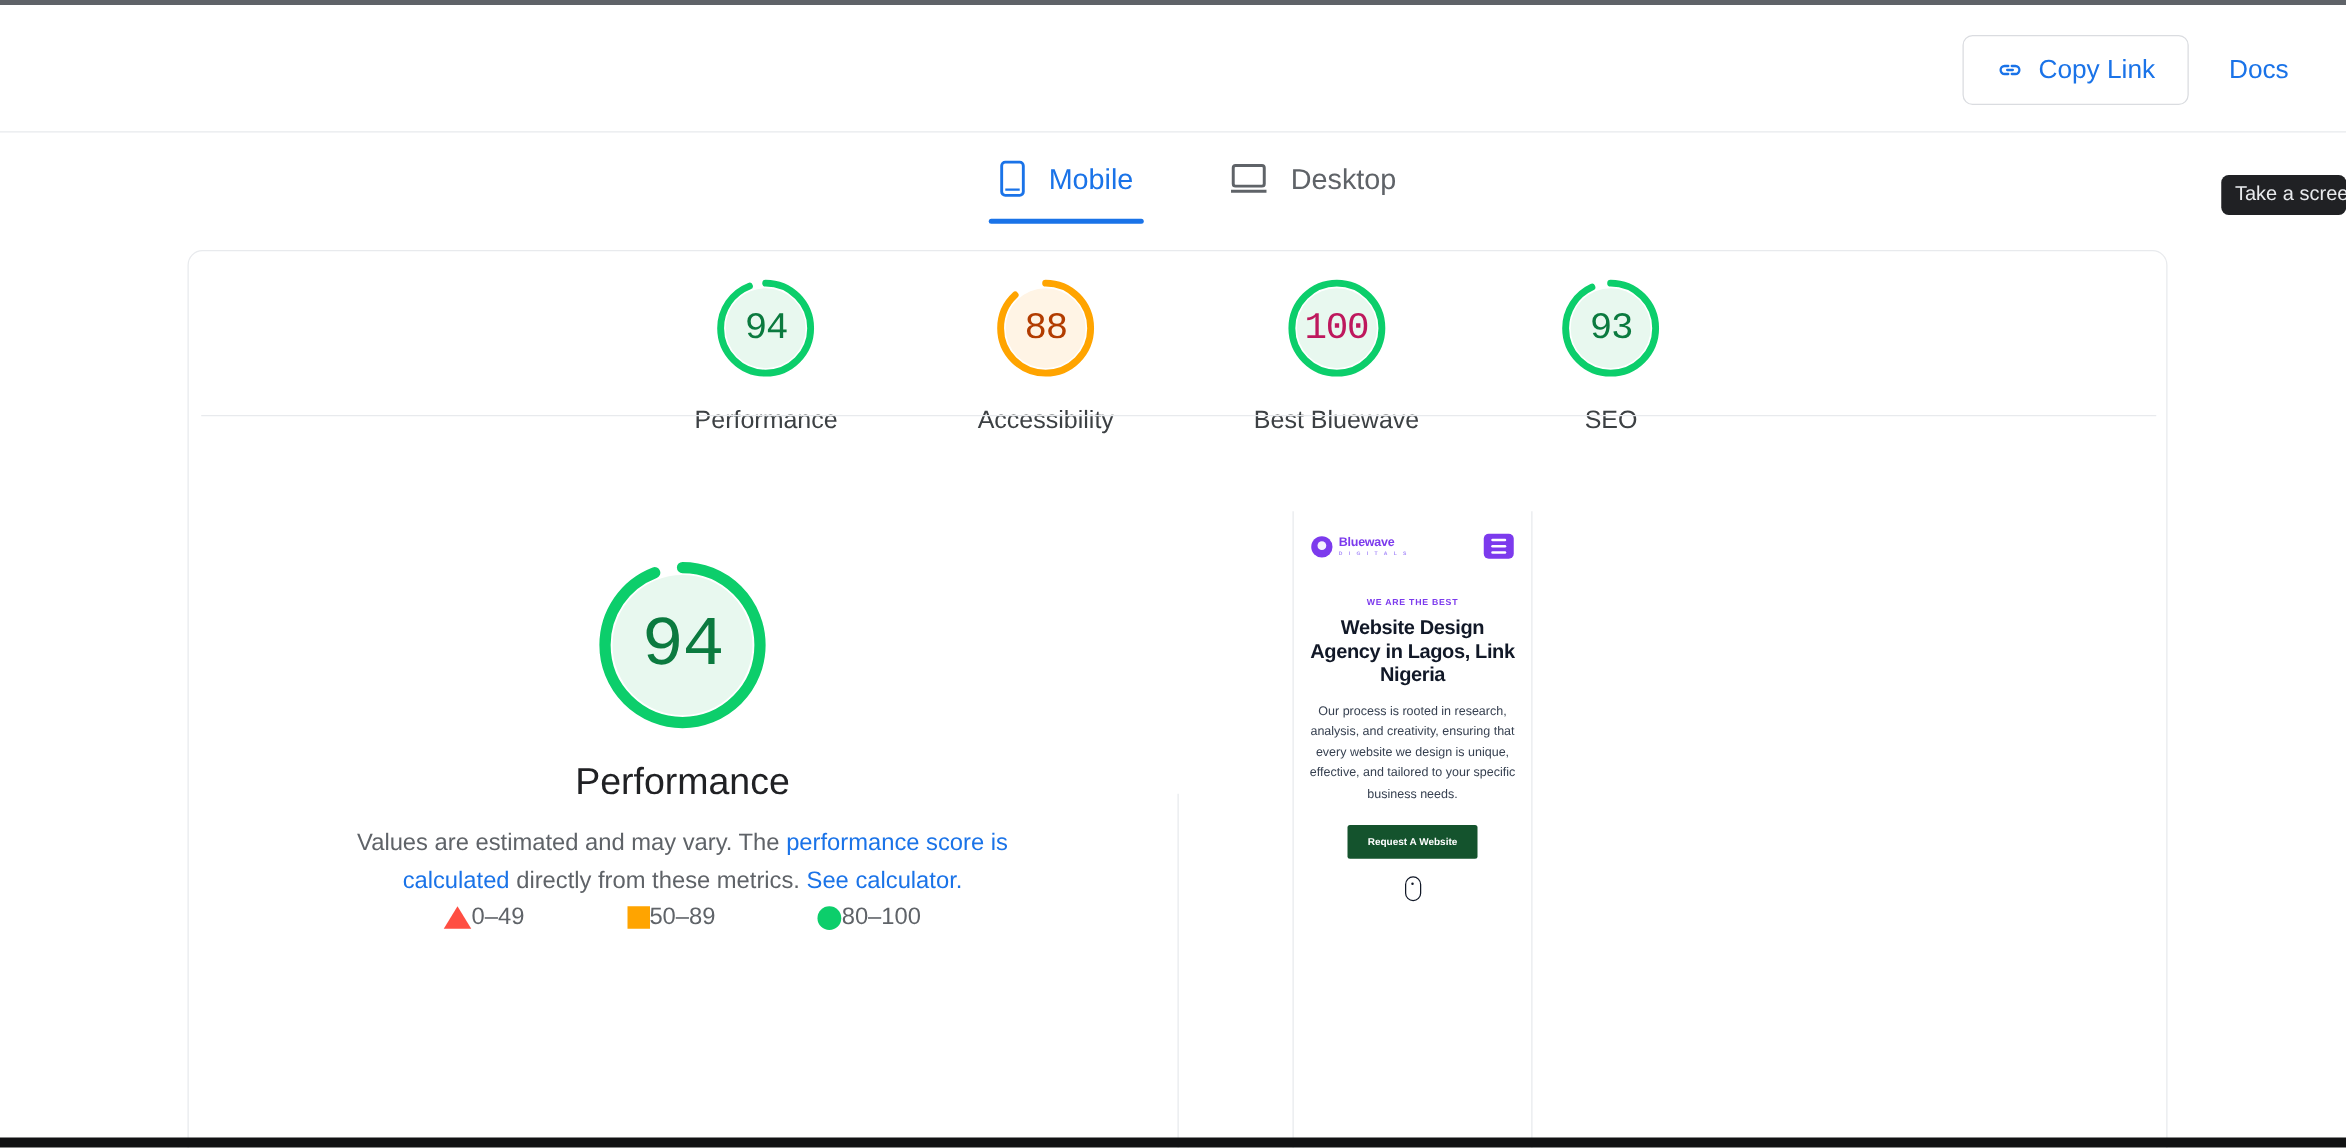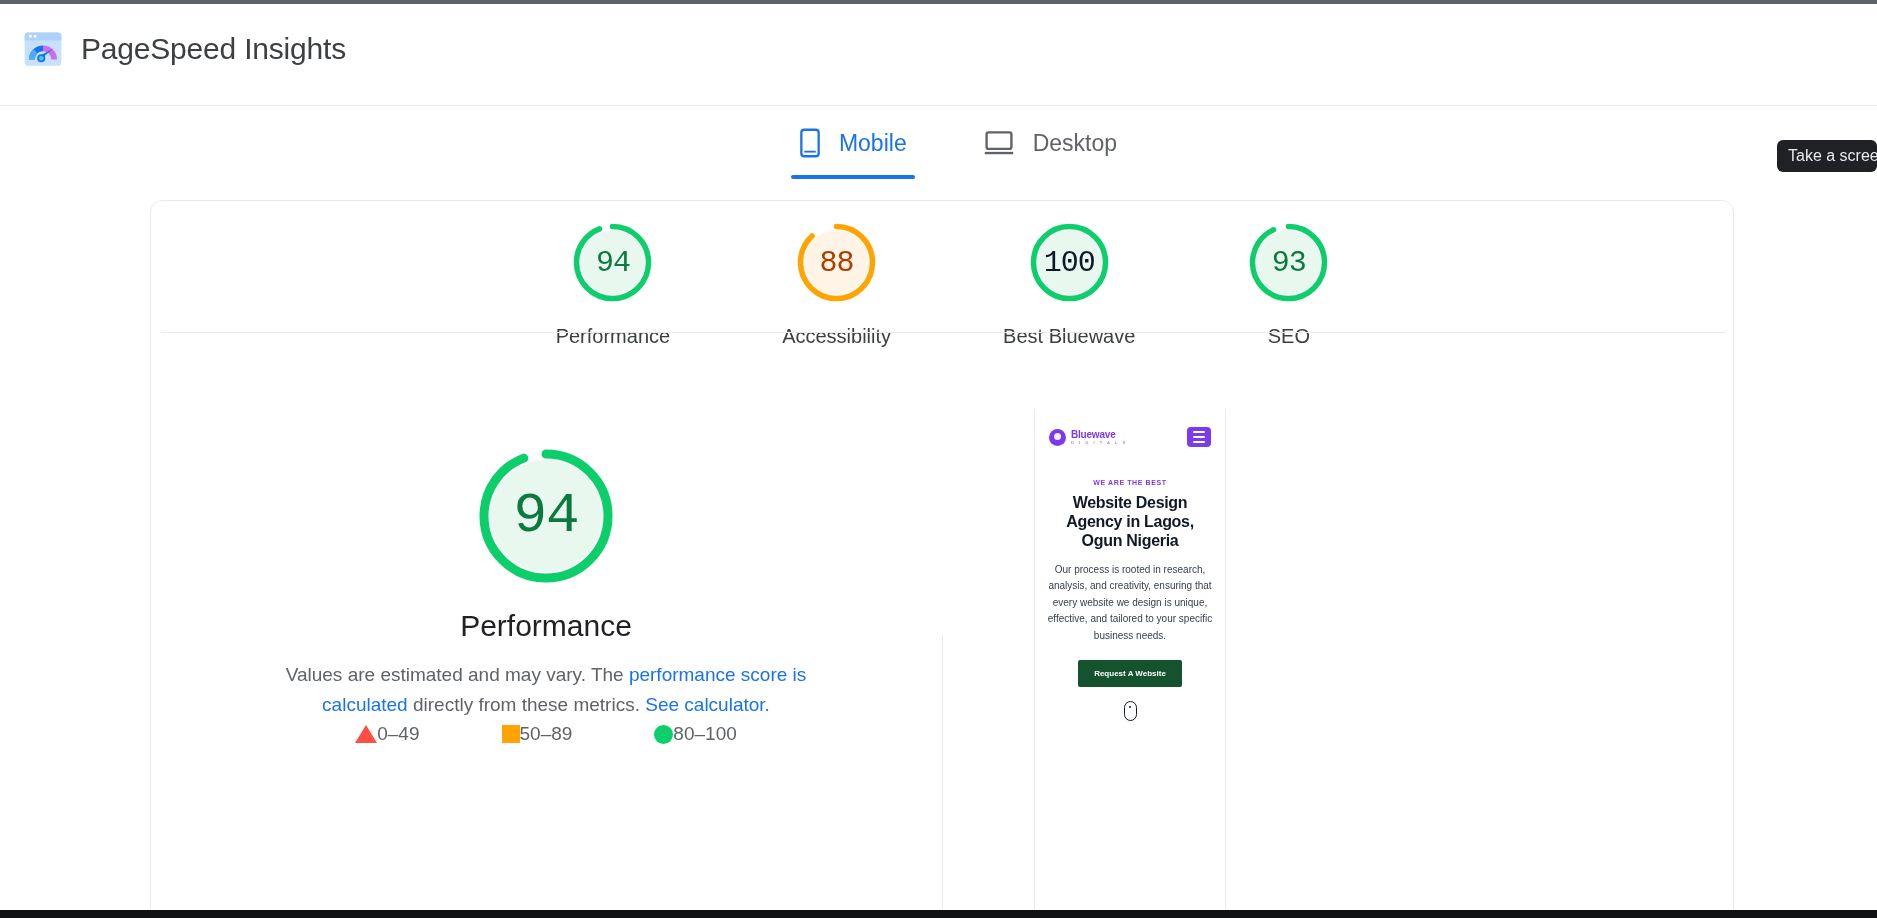--- a/index.html
+++ b/index.html
@@ -240,37 +240,34 @@
     position: absolute; left: 0; bottom: 0;
     width: 1877px; height: 8px; background: #111213;
   }
 </style>
 </head>
 <body>
 
 <div class="chrome-strip"></div>
 
 <div class="header">
-  <div class="brand">
-    <svg class="brand-logo" viewBox="0 0 48 48">
-      <rect x="3" y="5" width="42" height="38" rx="4" fill="#c7e0fb"></rect>
-      <rect x="3" y="5" width="42" height="9" rx="4" fill="#aed3fa"></rect>
-      <rect x="3" y="11" width="42" height="3" fill="#aed3fa"></rect>
-      <circle cx="9.5" cy="9.5" r="1.7" fill="#ffffff"></circle>
-      <circle cx="15" cy="9.5" r="1.7" fill="#ffffff"></circle>
-      <path d="M24 20 A16 16 0 0 1 40 36 L33.5 36 A9.5 9.5 0 0 0 24 26.5 Z" fill="#d06ce8"></path>
-      <path d="M8 36 A16 16 0 0 1 24 20 L24 26.5 A9.5 9.5 0 0 0 14.5 36 Z" fill="#1a73e8"></path>
-      <path d="M8 36 A16 16 0 0 1 13.2 24.2 L17.8 29 A9.5 9.5 0 0 0 14.5 36 Z" fill="#4dabf7"></path>
-      <path d="M36 23.5 L22.5 34.5 L20.2 31.8 Z" fill="#1a73e8"></path>
-      <circle cx="22" cy="34.5" r="4.6" fill="#1a73e8"></circle>
-      <circle cx="22" cy="34.5" r="2.6" fill="#4fc3f7"></circle>
-    </svg>
-    <span class="brand-title">PageSpeed Insights</span>
+
+  <div class="header-actions">
+    <button class="copy-link-btn">
+      <svg width="22" height="22" viewBox="0 0 24 24" fill="none" stroke="#1a73e8" stroke-width="2" stroke-linecap="round">
+        <path d="M9.5 12h5"></path>
+        <path d="M10.5 8.5H7.3a3.5 3.5 0 0 0 0 7h3.2"></path>
+        <path d="M13.5 8.5h3.2a3.5 3.5 0 0 1 0 7h-3.2"></path>
+      </svg>
+      <span>Copy Link</span>
+    </button>
+    <button class="docs-btn">
+      <span>Docs</span>
+    </button>
   </div>
-
 </div>
 
 <div class="tooltip">Take a screen</div>
 
 <div class="tabs">
   <button class="tab active">
     <svg width="22" height="30" viewBox="0 0 18 26" fill="none" stroke="#1a73e8" stroke-width="2">
       <rect x="1.5" y="1.5" width="15" height="23" rx="2.5"></rect>
       <line x1="4" y1="20.5" x2="14" y2="20.5" stroke-width="1.6"></line>
     </svg>
@@ -309,21 +306,21 @@
           <div class="gauge-num" style="color:#b23c00">88</div>
         </div>
         <div class="gauge-caption">Accessibility</div>
       </div>
       <div class="gauge-item">
         <div class="gauge-ring">
           <svg viewBox="0 0 83 83">
             <circle cx="41.5" cy="41.5" r="32" fill="#e8f8ef"></circle>
             <circle cx="41.5" cy="41.5" r="36" fill="none" stroke="#0cce6b" stroke-width="5.5" stroke-linecap="round" stroke-dasharray="226.2 226.2" transform="rotate(-90 41.5 41.5)"></circle>
           </svg>
-          <div class="gauge-num" style="color:#0f172a">100</div>
+          <div class="gauge-num" style="color:#be185d">100</div>
         </div>
         <div class="gauge-caption">Best Bluewave</div>
       </div>
       <div class="gauge-item">
         <div class="gauge-ring">
           <svg viewBox="0 0 83 83">
             <circle cx="41.5" cy="41.5" r="32" fill="#e8f8ef"></circle>
             <circle cx="41.5" cy="41.5" r="36" fill="none" stroke="#0cce6b" stroke-width="5.5" stroke-linecap="round" stroke-dasharray="210.4 226.2" transform="rotate(-90 41.5 41.5)"></circle>
           </svg>
           <div class="gauge-num" style="color:#0b7a3f">93</div>
@@ -376,21 +373,21 @@
       </div>
       <div class="pm-menu">
         <span></span>
           <span></span>
           <span></span>
       </div>
     </div>
 
     <div class="pm-body">
       <div class="pm-eyebrow">WE ARE THE BEST</div>
-      <div class="pm-heading">Website Design Agency in Lagos, Ogun Nigeria</div>
+      <div class="pm-heading">Website Design Agency in Lagos, Link Nigeria</div>
       <div class="pm-para">Our process is rooted in research, analysis, and creativity, ensuring that every website we design is unique, effective, and tailored to your specific business needs.</div>
       <button class="pm-cta">Request A Website</button>
       <div class="pm-scroll"></div>
     </div>
   </div>
 </div>
 
 <div class="bottom-strip"></div>
 
 </body></html>

